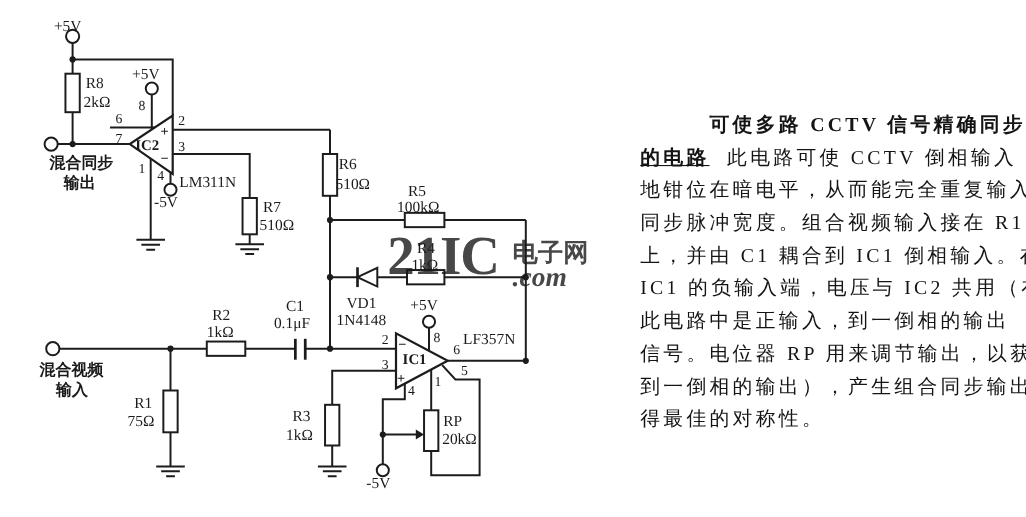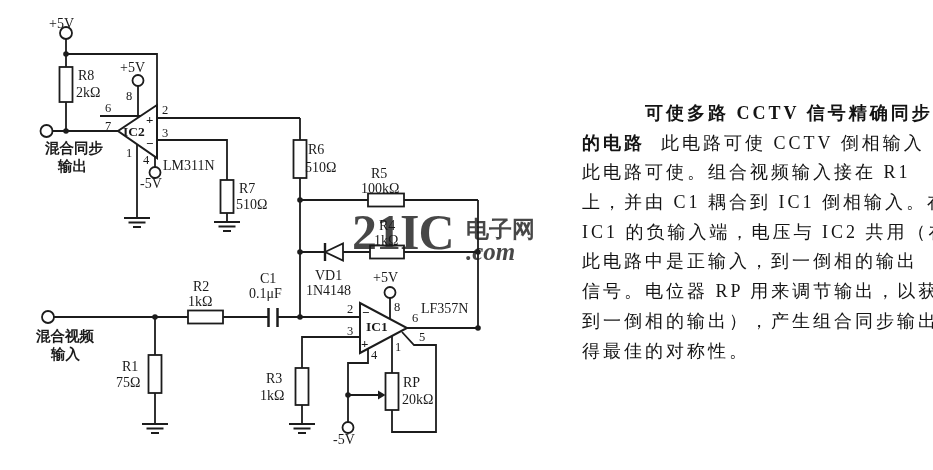--- a/index.html
+++ b/index.html
@@ -5,21 +5,21 @@
   html,body{margin:0;padding:0;background:#fff;}
   #page{position:relative;width:933px;height:470px;background:#ffffff;overflow:hidden;
         font-family:"Liberation Serif",serif;}
   #schematic{position:absolute;left:0;top:0;}
   svg text{fill:#1a1a1a;font-family:"Liberation Serif",serif;}
   .cjk{font-weight:bold;}
   #desc{position:absolute;left:582px;top:99px;width:352px;color:#141414;
         font-size:18px;line-height:29.7px;letter-spacing:3px;}
   .pline{white-space:nowrap;height:29.7px;}
   .pline.title{font-weight:bold;padding-left:63px;}
-  .bold{font-weight:bold;margin-right:16px;}
+  .bold{font-weight:bold;margin-right:16px;text-decoration:underline;}
 </style>
 </head>
 <body>
 
 <div id="page">
 
   <svg id="schematic" width="933" height="470" viewBox="0 0 933 470">
 
     <g stroke="#1c1c1c" stroke-width="1.8" fill="none">
       <path d="M66 39 V67 M66 102 V131 M52 131 H118 M66 54 H157 V105
@@ -163,21 +163,22 @@
       <text x="466" y="237" font-size="23" font-weight="bold" fill="#efa7b2">电子网</text>
       <text x="466" y="260" font-size="25" font-weight="bold" font-style="italic" fill="#e2697b">.com</text>
     </g>
   </svg>
 
   <div id="desc">
     <div class="pline title">可使多路 CCTV 信号精确同步</div>
     <div class="pline">
       <span class="bold">的电路</span><span>此电路可使 CCTV 倒相输入</span>
     </div>
-    <div class="pline">此电路可使。组合视频输入接在 R1</div>
+    <div class="pline">地钳位在暗电平，从而能完全重复输入</div>
+    <div class="pline">同步脉冲宽度。组合视频输入接在 R1</div>
     <div class="pline">上，并由 C1 耦合到 IC1 倒相输入。在</div>
     <div class="pline">IC1 的负输入端，电压与 IC2 共用（在</div>
     <div class="pline">此电路中是正输入，到一倒相的输出</div>
     <div class="pline">信号。电位器 RP 用来调节输出，以获</div>
     <div class="pline">到一倒相的输出），产生组合同步输出</div>
     <div class="pline">得最佳的对称性。</div>
   </div>
 
 </div>
 

